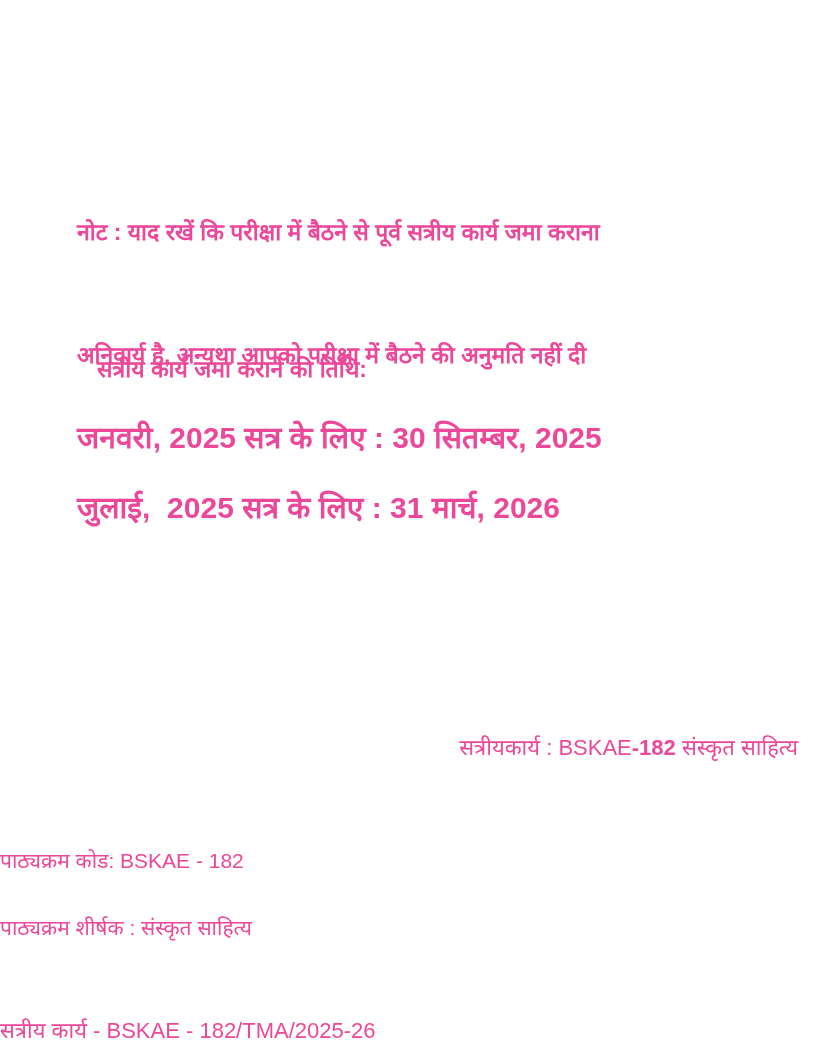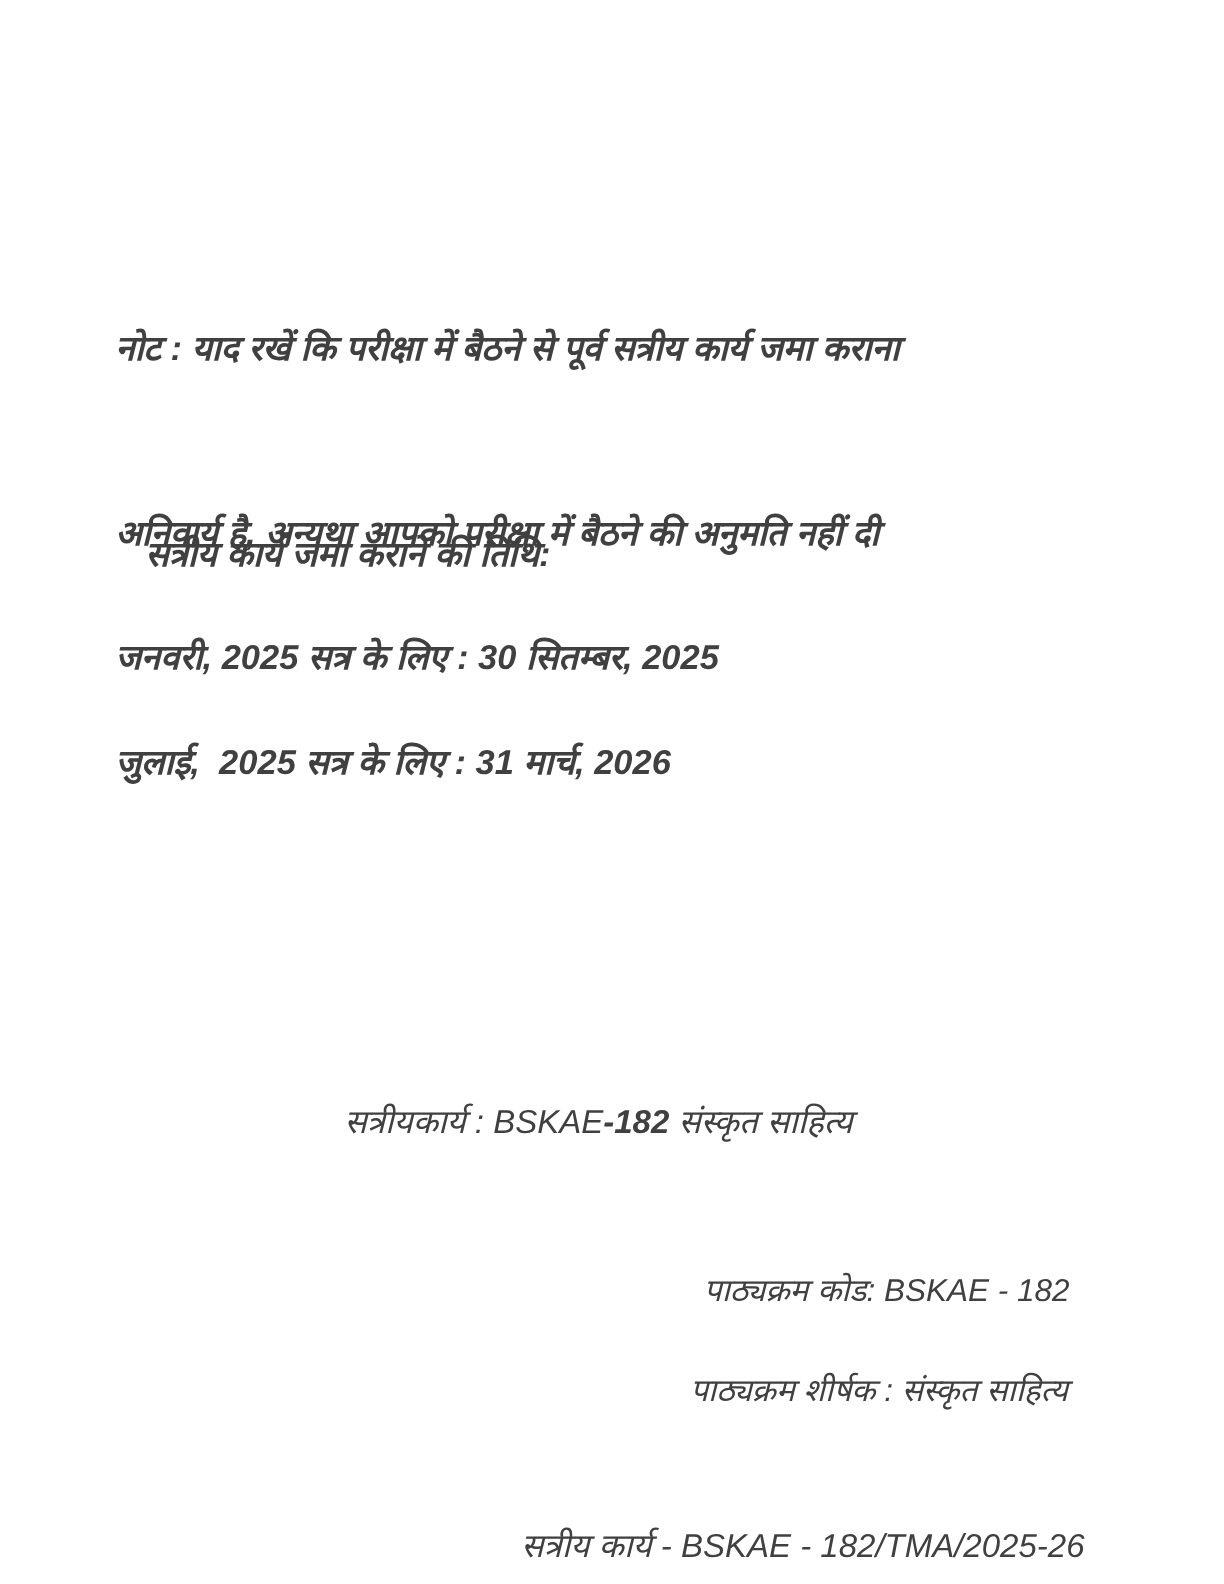--- a/index.html
+++ b/index.html
@@ -5,24 +5,23 @@
   html, body {
     margin: 0;
     padding: 0;
     background: #ffffff;
   }
   .page {
     position: relative;
     width: 816px;
     height: 1056px;
     background: #ffffff;
-    color: #404040;
+    color: #ec4899;
     font-family: "Liberation Sans", "DejaVu Sans", sans-serif;
     overflow: hidden;
-    font-style: italic;
   }
   .abs { position: absolute; }
 
   
   .note {
     left: 77px;
     top: 130px;
     width: 640px;
     font-size: 23px;
     font-weight: 700;
@@ -35,45 +34,45 @@
     left: 77px;
     top: 352px;
     font-size: 23px;
     font-weight: 700;
     line-height: 34px;
     white-space: pre-wrap;
     margin-left: 20px;
   }
   .date-line {
     left: 77px;
-    font-size: 23px;
+    font-size: 30px;
     font-weight: 700;
     line-height: 34px;
     white-space: pre-wrap;
   }
   .date-line.jan { top: 421px; }
   .date-line.jul { top: 491px; }
 
   
   .assignment-title {
     left: 0;
     right: 18px;
     top: 731px;
-    text-align: center;
+    text-align: right;
     font-size: 22px;
     font-weight: 400;
     line-height: 34px;
     white-space: pre-wrap;
   }
   .assignment-title .bold-part { font-weight: 700; }
 
   
   .right-line {
     left: 0;
-    text-align: right;
+    text-align: left;
     font-size: 21px;
     font-weight: 400;
     line-height: 32px;
     white-space: pre-wrap;
   }
   .right-line.code  { top: 845px; right: 103px; }
   .right-line.title { top: 912px; right: 104px; }
   .right-line.tma   { top: 977px; right: 93px; font-size: 22px; margin-top: 38px; }
 </style>
 </head>

